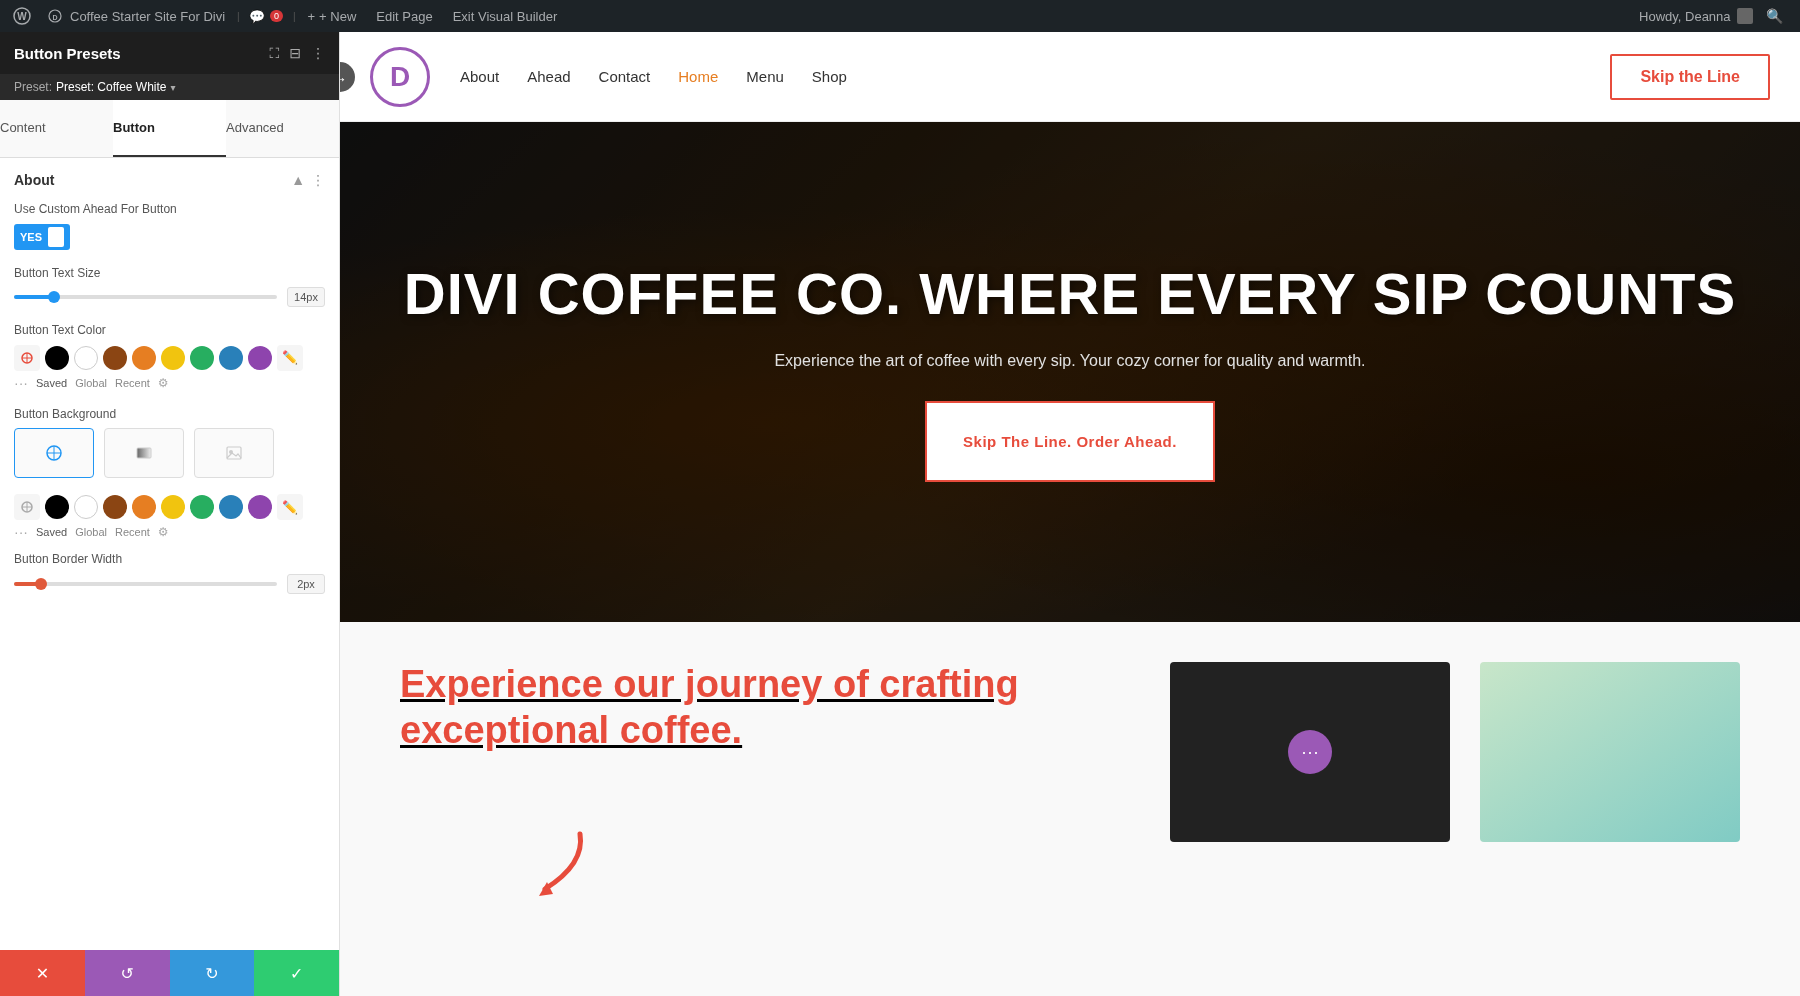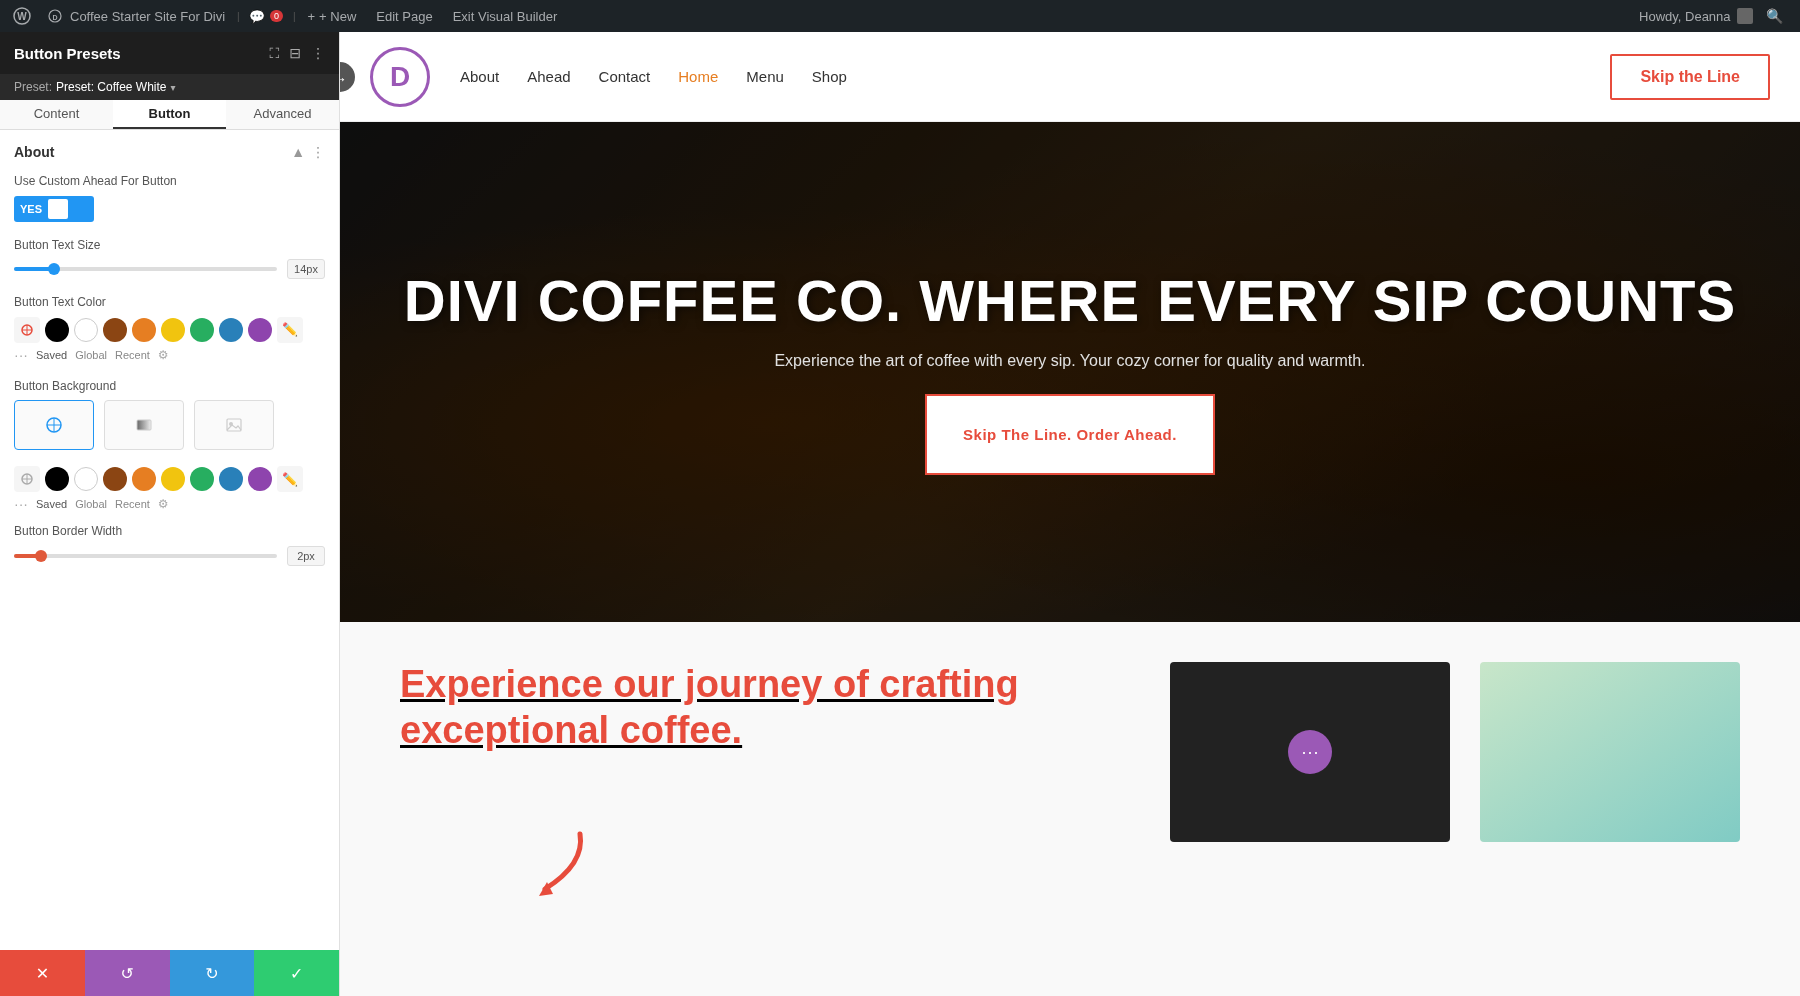--- a/index.html
+++ b/index.html
@@ -67,22 +67,22 @@
 
     
     .sidebar-tabs {
       display: flex;
       background: #f9f9f9;
       border-bottom: 1px solid #ddd;
       flex-shrink: 0;
     }
     .sidebar-tab {
       flex: 1;
-      text-align: center;
-      padding: 6px 0;
+      text-align: left;
+      padding: 20px 0;
       font-size: 13px;
       color: #555;
       cursor: pointer;
       border-bottom: 2px solid transparent;
     }
     .sidebar-tab.active {
       color: #222;
       font-weight: 600;
       border-bottom: 2px solid #333;
       background: #fff;
@@ -131,21 +131,21 @@
       background: #2196f3;
       border-radius: 3px;
       padding: 4px 6px;
       display: flex;
       align-items: center;
       gap: 4px;
       font-size: 11px;
       font-weight: 700;
       color: #fff;
       cursor: pointer;
-      width: 80px;
+      width: 56px;
       height: 26px;
     }
     .toggle .yes-text { color: #fff; font-size: 11px; font-weight: 700; }
     .toggle .toggle-knob { width: 20px; height: 20px; background: #fff; border-radius: 2px; margin-left: 2px; }
 
     
     .slider-row {
       display: flex;
       align-items: center;
       gap: 10px;
@@ -273,21 +273,21 @@
     .hero-img-sim {
       position: absolute; inset: 0;
       background:
         radial-gradient(ellipse at 30% 60%, rgba(80,40,0,0.8) 0%, transparent 50%),
         radial-gradient(ellipse at 70% 40%, rgba(60,30,0,0.7) 0%, transparent 45%),
         radial-gradient(ellipse at 85% 70%, rgba(40,20,0,0.9) 0%, transparent 40%);
     }
     .hero-content {
       position: relative; z-index: 2;
       display: flex; flex-direction: column; align-items: center; justify-content: center;
-      height: 100%; text-align: center; padding: 0 20px;
+      height: 100%; text-align: center; padding: 0 20px; gap: 7px;
     }
     .hero-title {
       font-size: 58px; font-weight: 900; color: #fff; text-transform: uppercase;
       line-height: 1.1; margin-bottom: 20px; letter-spacing: 1px;
       text-shadow: 2px 2px 8px rgba(0,0,0,0.5);
     }
     .hero-subtitle {
       font-size: 16px; color: #e0e0e0; margin-bottom: 24px;
       max-width: 600px;
     }

